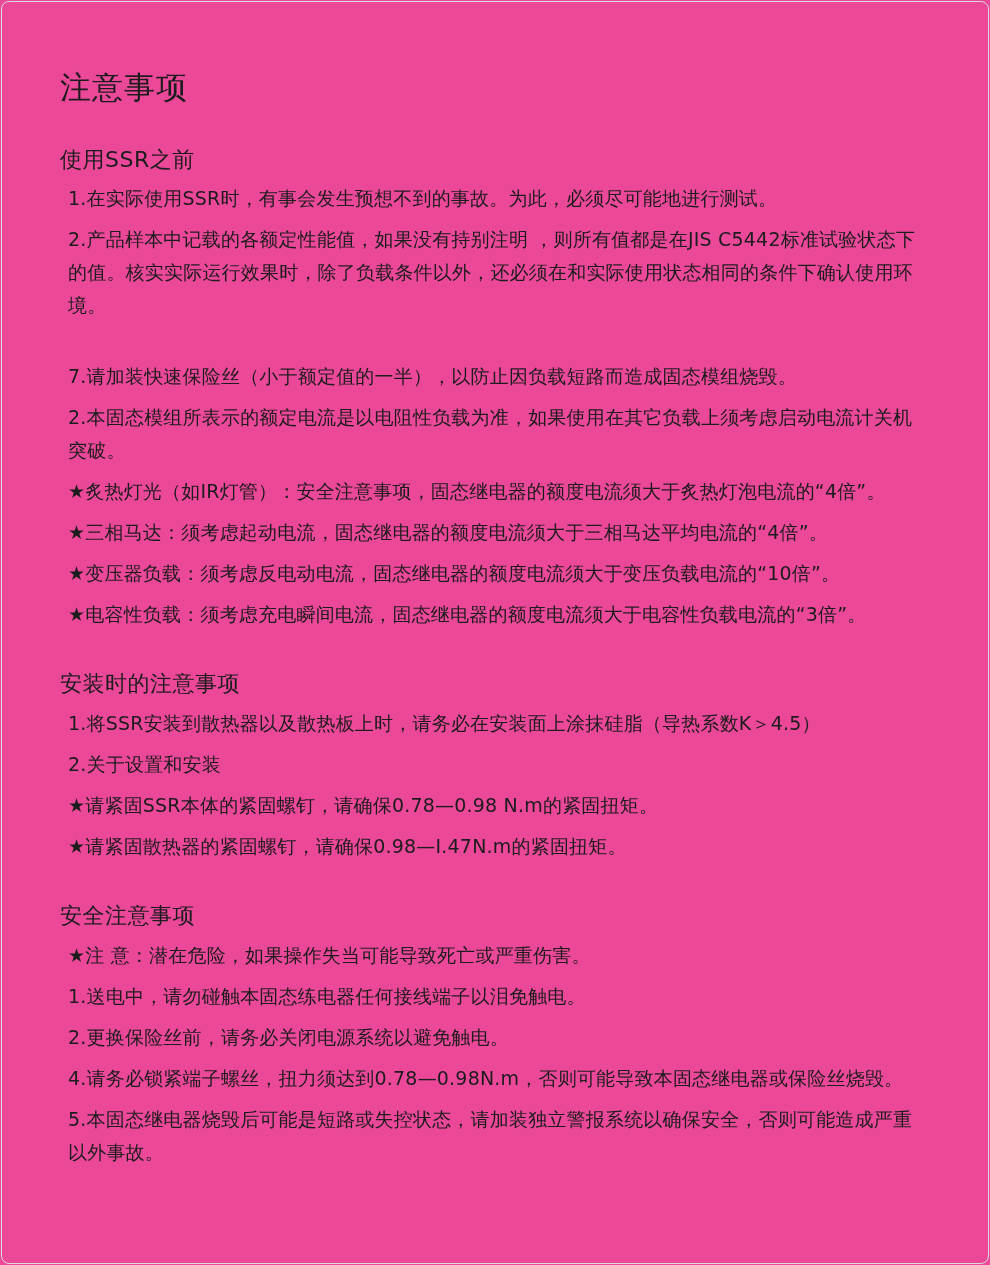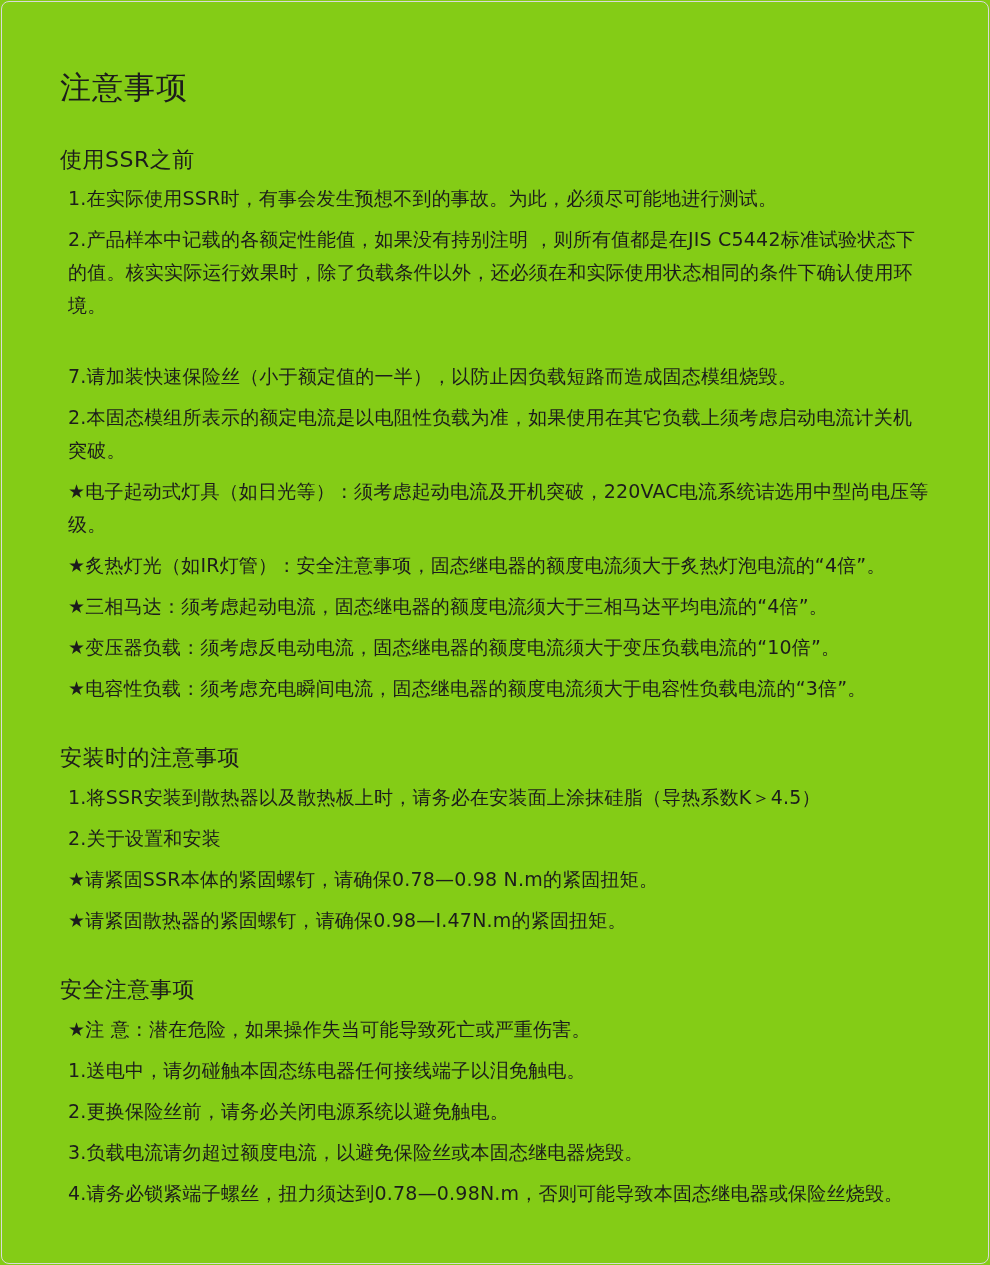--- a/index.html
+++ b/index.html
@@ -6,21 +6,21 @@
     margin: 0;
     padding: 0;
     background: #ffffff;
     font-family: "DejaVu Sans", "Liberation Sans", sans-serif;
   }
   .canvas {
     position: relative;
     width: 990px;
     height: 1265px;
     box-sizing: border-box;
-    background: #84cc16;
+    background: #ec4899;
     overflow: hidden;
   }
   .page-frame {
     position: absolute;
     inset: 1px;
     border: 1px solid #d9d9d9;
     border-radius: 8px;
     box-sizing: border-box;
   }
   .page {
@@ -65,38 +65,37 @@
 
     <div class="section">
       <h2 class="section-heading">使用SSR之前</h2>
       <p class="item">1.在实际使用SSR时，有事会发生预想不到的事故。为此，必须尽可能地进行测试。</p>
       <p class="item">2.产品样本中记载的各额定性能值，如果没有持别注明 ，则所有值都是在JIS C5442标准试验状态下的值。核实实际运行效果时，除了负载条件以外，还必须在和实际使用状态相同的条件下确认使用环境。</p>
     </div>
 
     <div class="section">
       <p class="item">7.请加装快速保险丝（小于额定值的一半），以防止因负载短路而造成固态模组烧毁。</p>
       <p class="item">2.本固态模组所表示的额定电流是以电阻性负载为准，如果使用在其它负载上须考虑启动电流计关机突破。</p>
-      <p class="item">★电子起动式灯具（如日光等）：须考虑起动电流及开机突破，220VAC电流系统诘选用中型尚电压等级。</p>
       <p class="item">★炙热灯光（如IR灯管）：安全注意事项，固态继电器的额度电流须大于炙热灯泡电流的“4倍”。</p>
       <p class="item">★三相马达：须考虑起动电流，固态继电器的额度电流须大于三相马达平均电流的“4倍”。</p>
       <p class="item">★变压器负载：须考虑反电动电流，固态继电器的额度电流须大于变压负载电流的“10倍”。</p>
       <p class="item">★电容性负载：须考虑充电瞬间电流，固态继电器的额度电流须大于电容性负载电流的“3倍”。</p>
     </div>
 
     <div class="section">
       <h2 class="section-heading">安装时的注意事项</h2>
       <p class="item">1.将SSR安装到散热器以及散热板上时，请务必在安装面上涂抹硅脂（导热系数K＞4.5）</p>
       <p class="item">2.关于设置和安装</p>
       <p class="item">★请紧固SSR本体的紧固螺钉，请确保0.78—0.98  N.m的紧固扭矩。</p>
       <p class="item">★请紧固散热器的紧固螺钉，请确保0.98—I.47N.m的紧固扭矩。</p>
     </div>
 
     <div class="section">
       <h2 class="section-heading">安全注意事项</h2>
       <p class="item">★注 意：潜在危险，如果操作失当可能导致死亡或严重伤害。</p>
       <p class="item">1.送电中，请勿碰触本固态练电器任何接线端子以泪免触电。</p>
       <p class="item">2.更换保险丝前，请务必关闭电源系统以避免触电。</p>
-      <p class="item">3.负载电流请勿超过额度电流，以避免保险丝或本固态继电器烧毁。</p>
       <p class="item">4.请务必锁紧端子螺丝，扭力须达到0.78—0.98N.m，否则可能导致本固态继电器或保险丝烧毁。</p>
+      <p class="item">5.本固态继电器烧毁后可能是短路或失控状态，请加装独立警报系统以确保安全，否则可能造成严重以外事故。</p>
     </div>
 
   </div>
 </div>
 
 </body></html>

